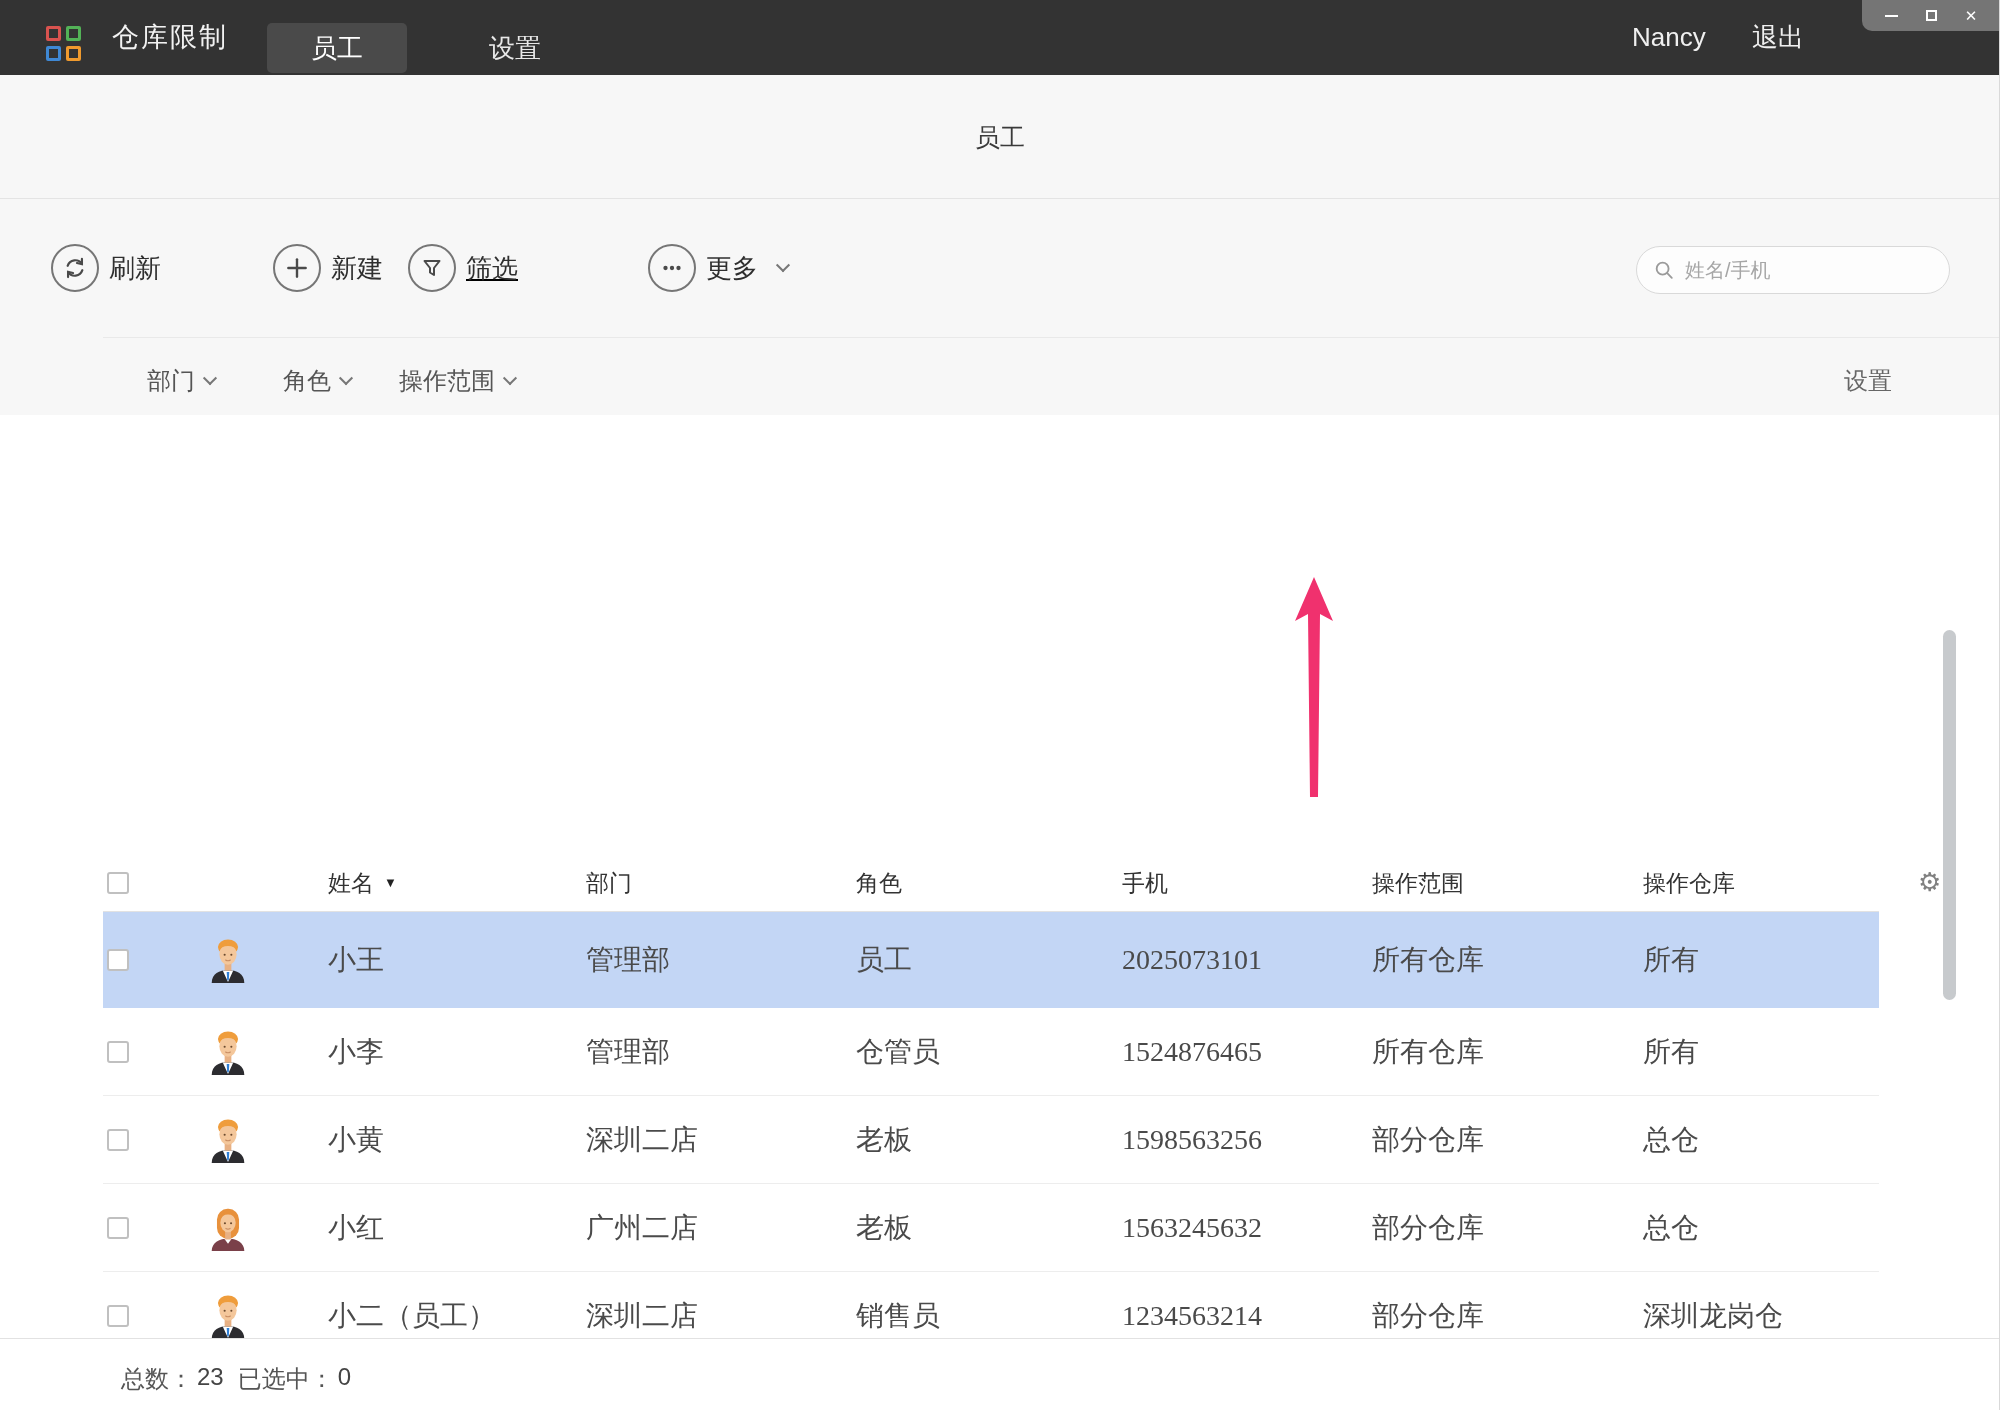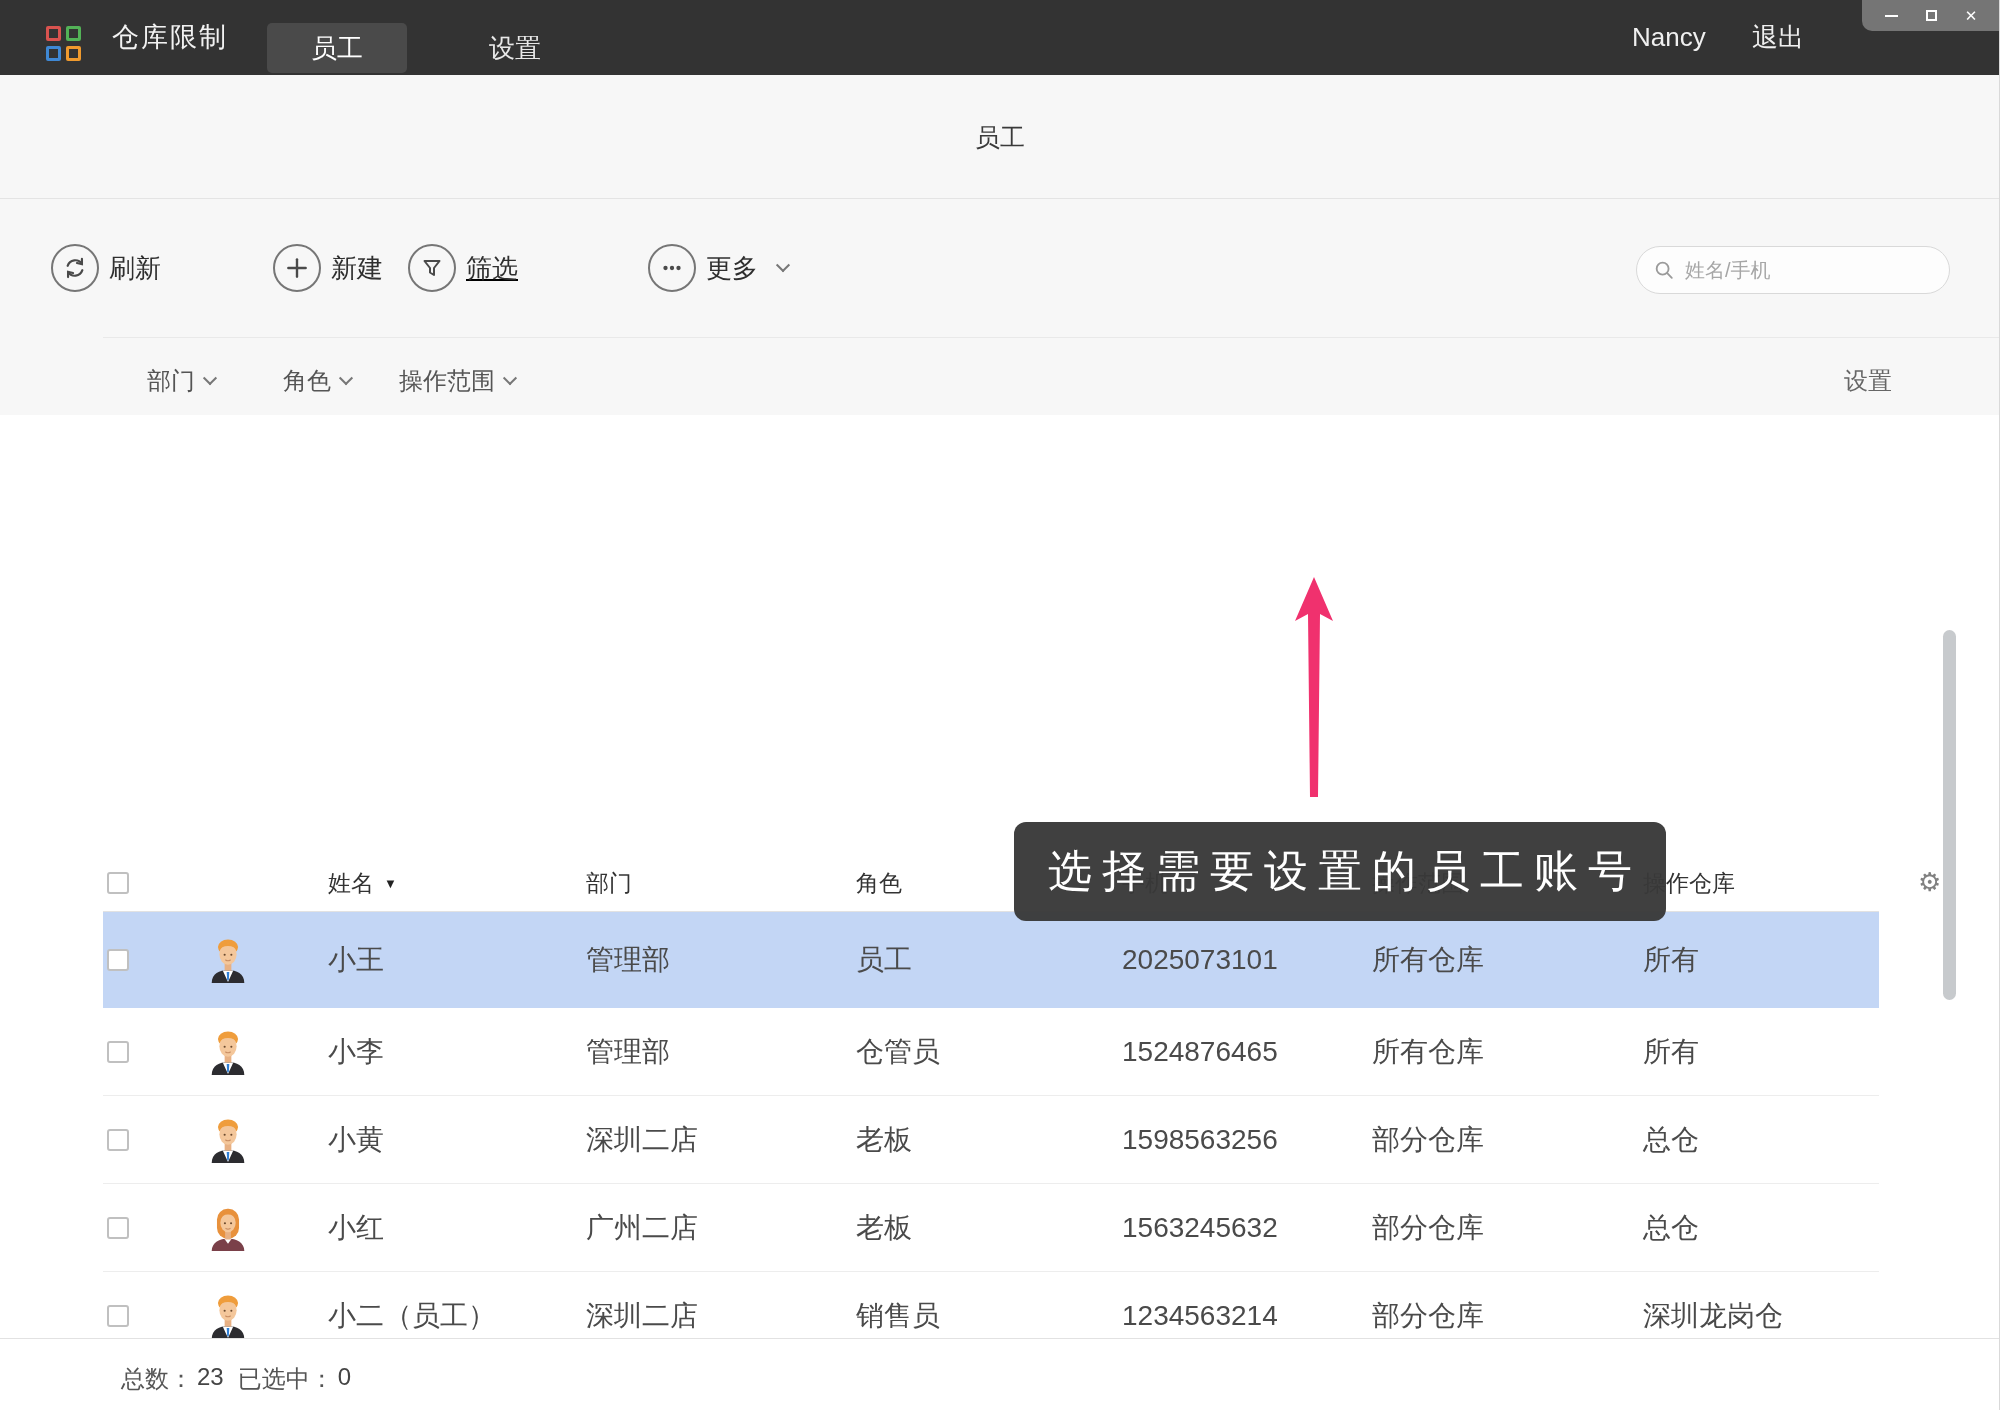--- a/index.html
+++ b/index.html
@@ -45,21 +45,21 @@
   .divider1 { position:absolute; left:103px; right:0; top:337px; height:1px; background:#e9e9e9; }
 
   
   .filter-item { position:absolute; top:362px; height:38px; display:flex; align-items:center; font-size:24px; color:#555; cursor:default; }
   .f-dept { left:147px; } .f-role { left:283px; } .f-scope { left:399px; }
   .f-settings { position:absolute; left:1844px; top:362px; height:38px; line-height:38px; font-size:24px; color:#666; }
 
   
   .content { position:absolute; left:0; top:415px; width:2000px; height:995px; background:#ffffff; }
   .table { position:absolute; left:103px; top:440px; width:1776px; }
-  .grid-row { display:grid; grid-template-columns:100px 125px 258px 270px 266px 250px 271px auto; align-items:center; }
+  .grid-row { display:grid; grid-template-columns:100px 125px 258px 270px 266px 250px 271px auto; align-items:center;font-family:Liberation Serif, serif; }
   .thead-row { height:57px; border-bottom:1px solid #e2e2e2; font-size:23px; color:#333; }
   .th-name { display:flex; align-items:center; gap:10px; }
   .sort-ico { font-size:13px; color:#222; }
   .trow { height:88px; border-bottom:1px solid #ededed; font-size:28px; color:#4a4a4a; background:#fff; }
   .trow.selected { height:96px; background:#c3d6f5; border-bottom:none; }
   .cb { width:22px; height:22px; border:2px solid #c0c0c0; border-radius:3px; background:#ffffff; margin-left:4px; display:block; }
   .avatar { width:46px; height:46px; margin-left:2px; display:block; }
   .gear-col { position:absolute; left:1918px; top:454px; font-size:26px; color:#818181; line-height:1; }
 
   
@@ -337,17 +337,14 @@
         <span class="val">0</span>
       </span>
     </div>
   </div>
 
   <div class="scrollbar"></div>
 
   <svg class="ann-arrow" viewBox="0 0 2000 1410">
     <polygon points="1314,577 1295,621 1308,614 1310,797 1318,797 1320,614 1333,621" fill="#F0316E"></polygon>
   </svg>
-  <div class="ann-tooltip">
-    <span>选择需要设置的员工账号</span>
-  </div>
 
 </div>
 
 </body></html>

